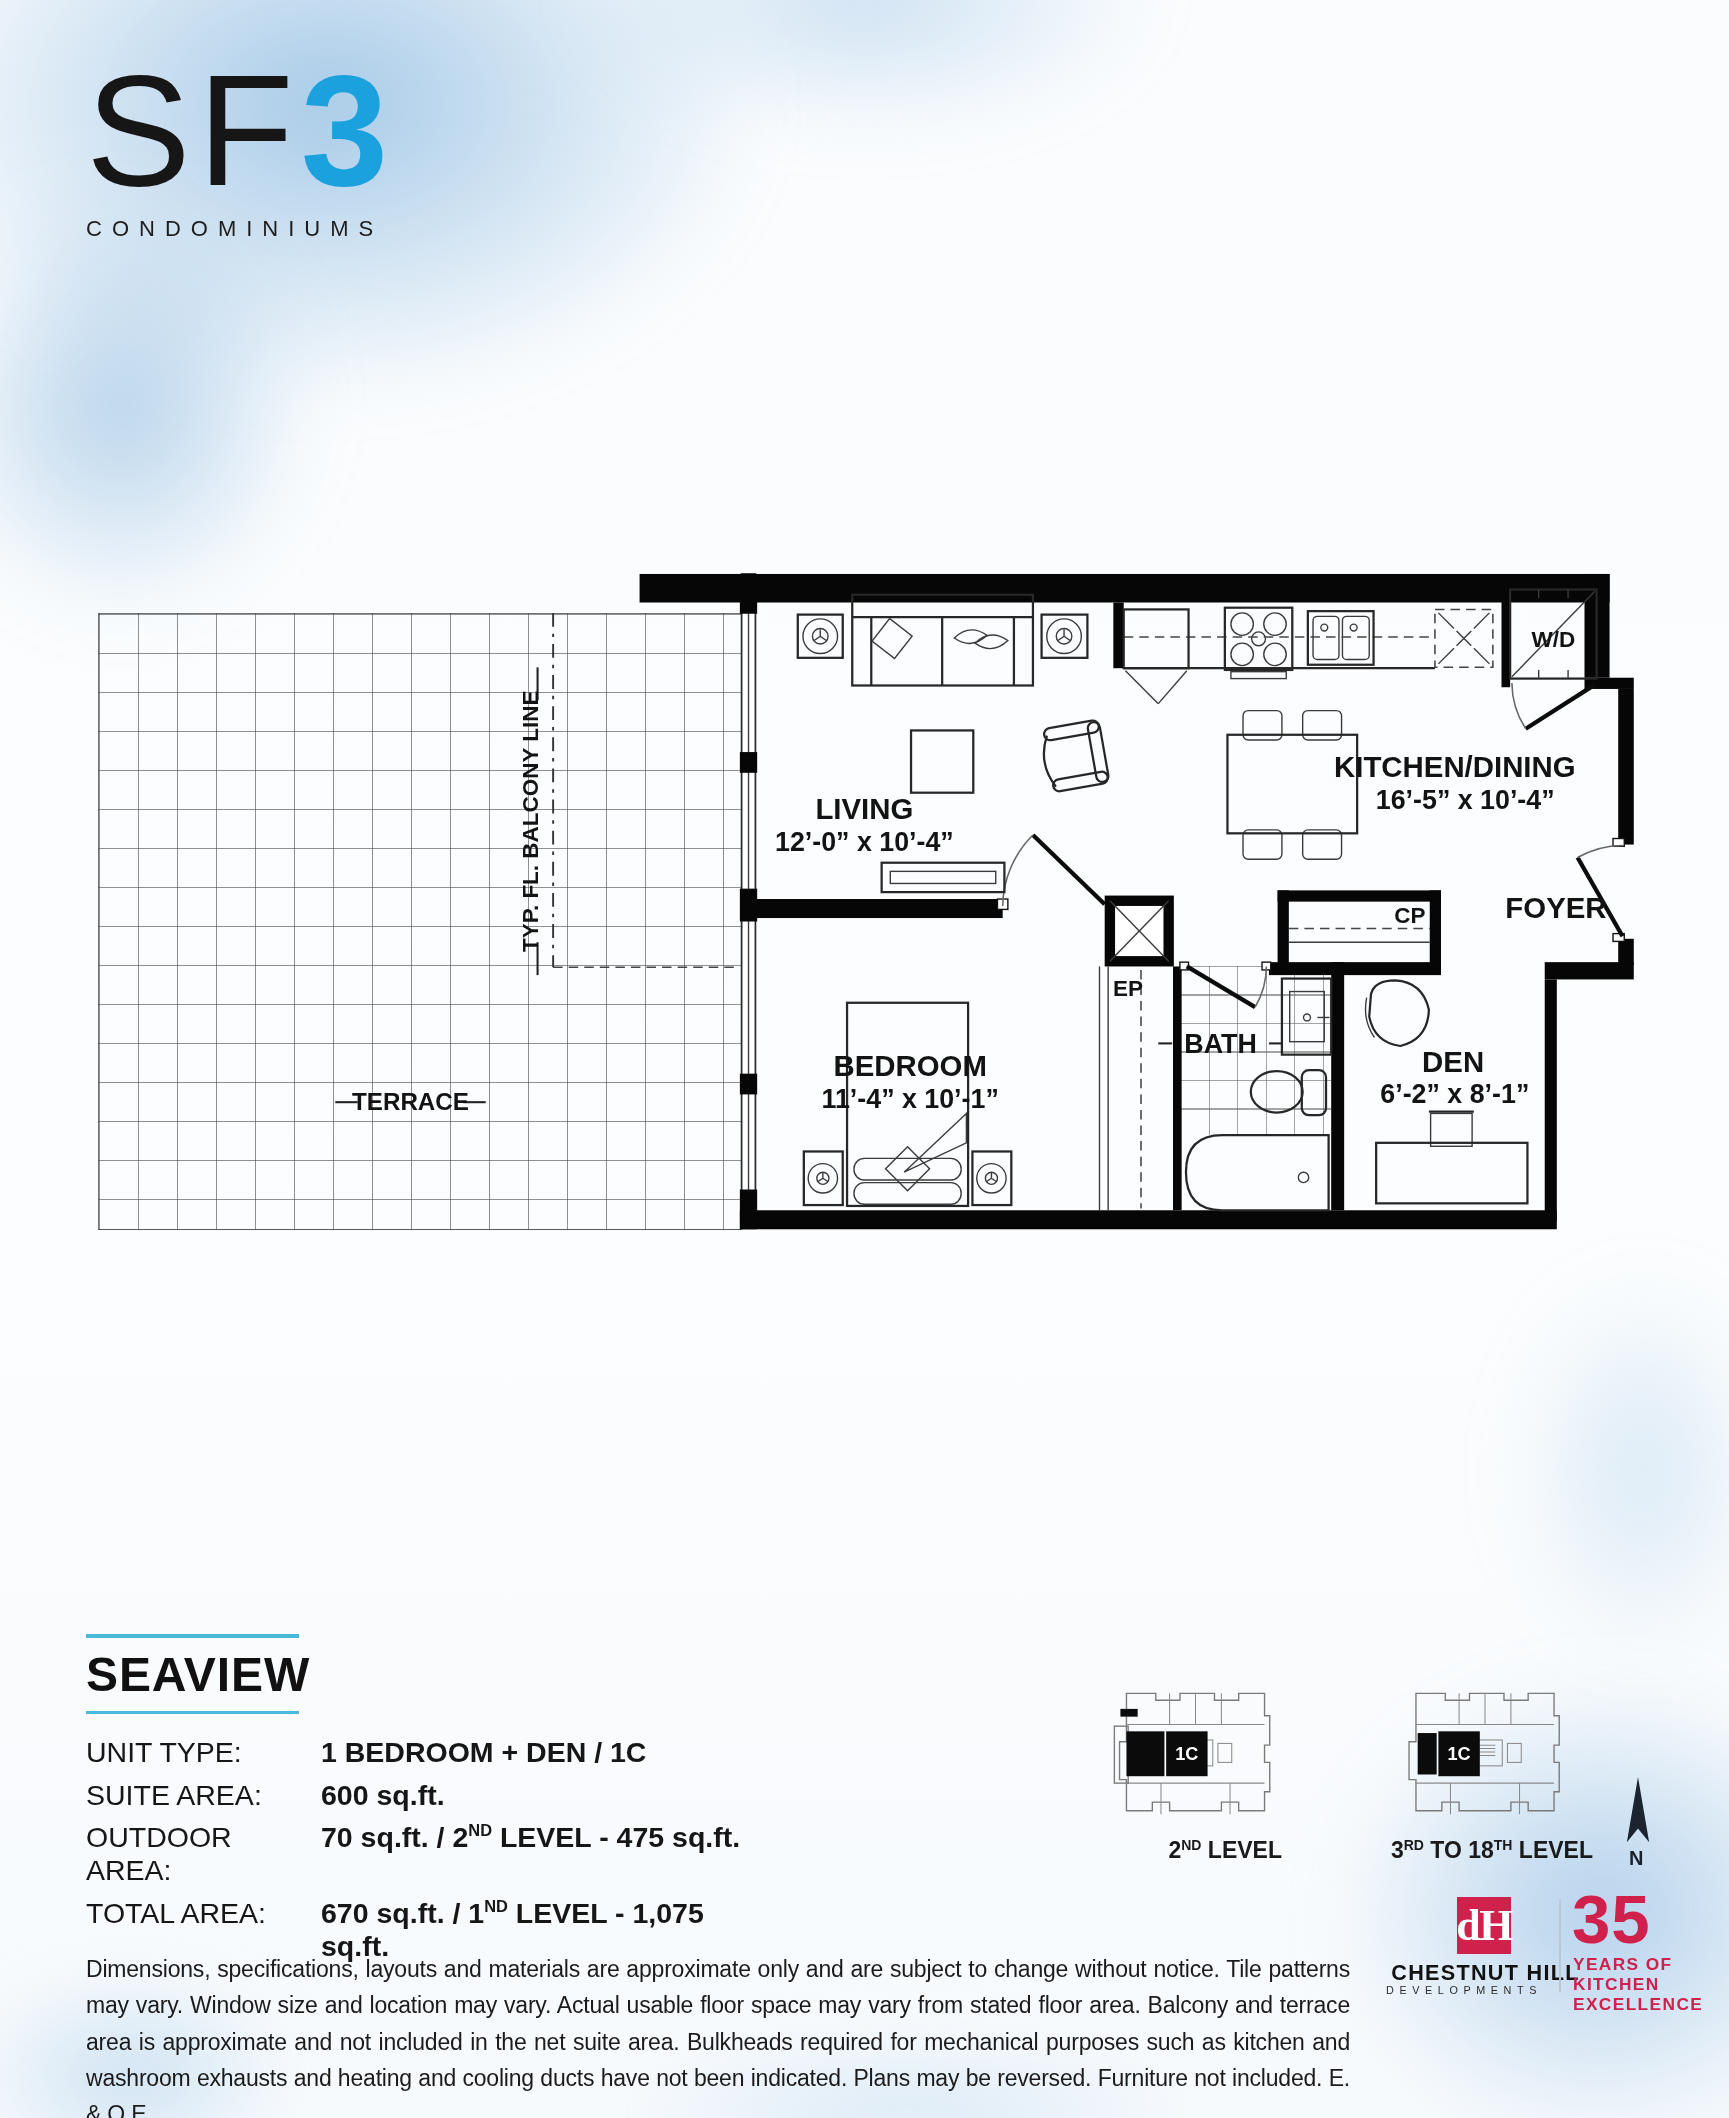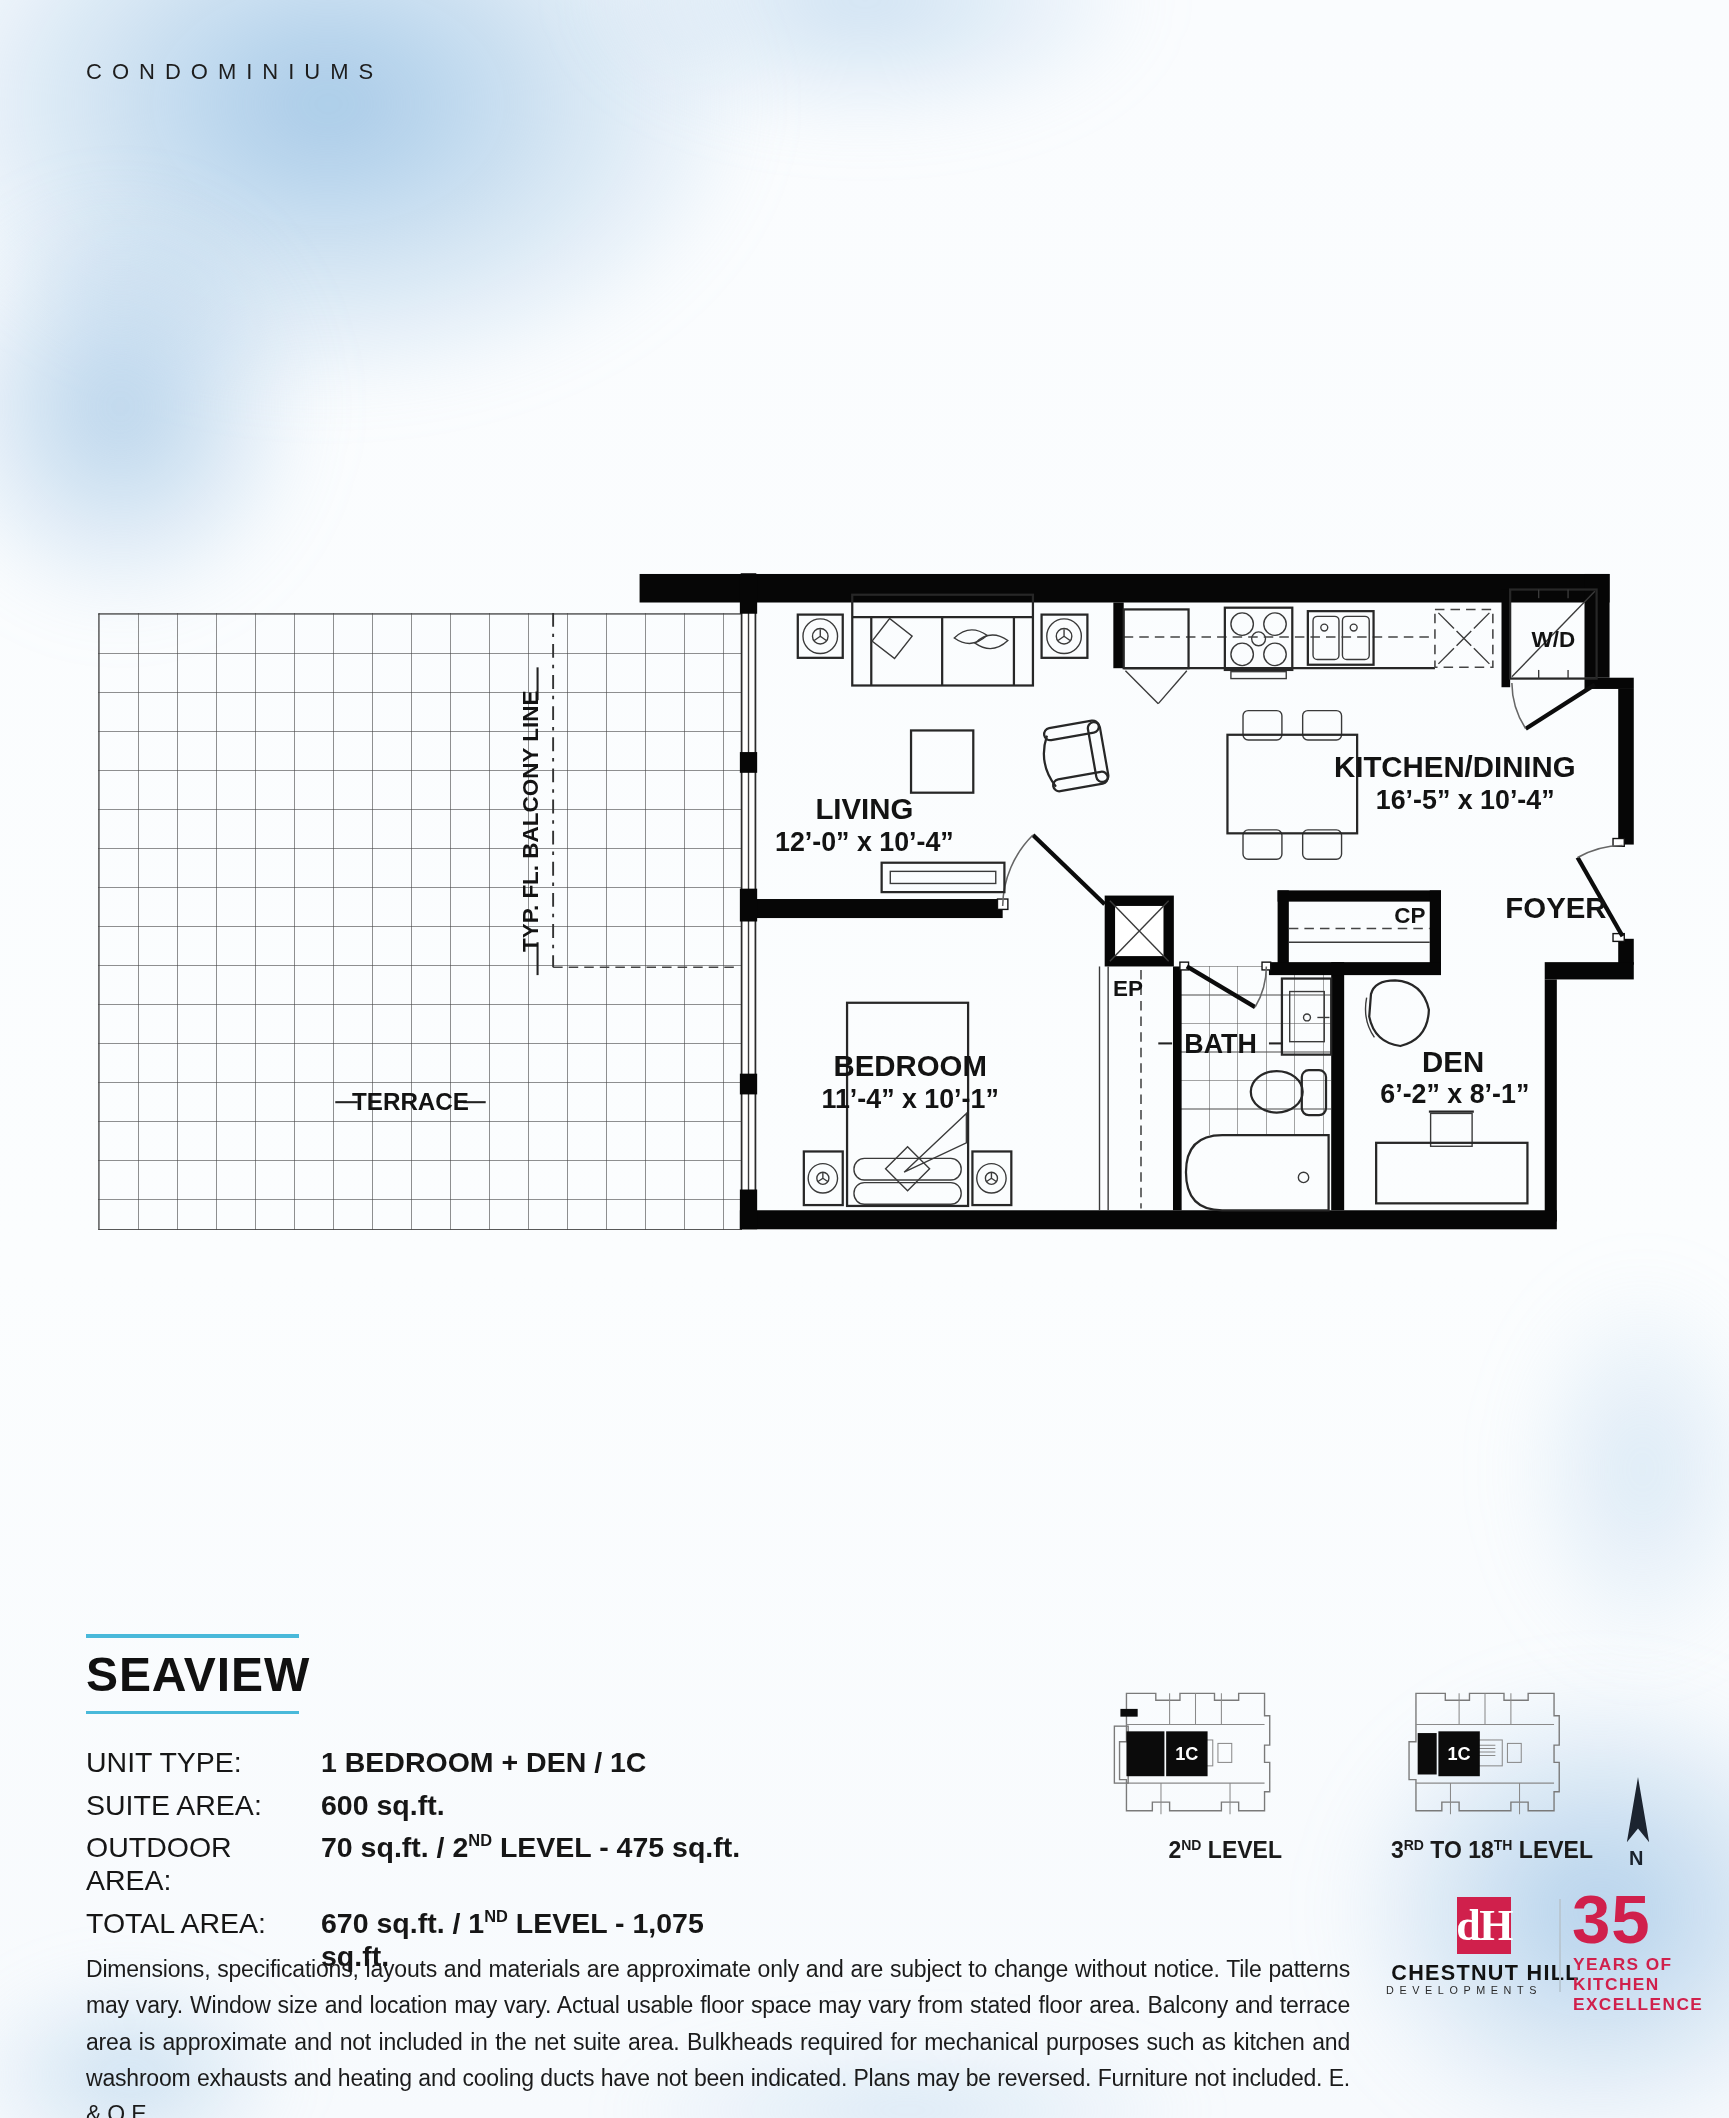--- a/index.html
+++ b/index.html
@@ -46,21 +46,21 @@
   .stop{fill:#fff;stroke:#111;stroke-width:1.6px;}
   .t-room{font-weight:bold;font-size:34px;fill:#131313;}
   .t-dim{font-weight:bold;font-size:31px;fill:#131313;}
   .t-sm{font-weight:bold;font-size:26px;fill:#131313;}
   .tick{stroke:#222;stroke-width:2.4px;}
 
   
   .info{left:86px;top:1634px;width:657px;}
   .rule{width:213px;height:3.5px;background:#49b9da;}
   .unit-title{font-size:48px;font-weight:bold;letter-spacing:0.9px;color:#111;margin:9.5px 0 8.6px 0;}
-  .spec{margin-top:32px;}
+  .spec{margin-top:22px;}
   .spec-row{display:flex;font-size:28.5px;color:#161616;margin-bottom:9.5px;}
   .spec-label{width:235px;flex:none;}
   .spec-value{font-weight:bold;}
   sup.nd{font-size:16.4px;vertical-align:11.2px;}
 
   
   .kp-label{position:absolute;font-size:23px;font-weight:bold;color:#1a1a1a;text-align:right;}
   .kp-label sup{font-size:14px;vertical-align:7.8px;}
   .kp svg{display:block;}
   .kp-outline{fill:none;stroke:#7a7a7a;stroke-width:1.6px;}
@@ -91,20 +91,21 @@
 
   <div class="wc wc1"></div>
   <div class="wc wc2"></div>
   <div class="wc wc3"></div>
   <div class="wc wc4"></div>
   <div class="wc wc5"></div>
   <div class="wc wc6"></div>
   <div class="wc wc7"></div>
 
   <div class="abs brand">
+    <div class="brand-line"><span class="brand-thin">SF</span><span class="brand-accent">3</span></div>
     <div class="brand-sub">CONDOMINIUMS</div>
   </div>
 
   <div class="gridpane" style="left:98px;top:613px;width:642px;height:615px;"></div>
   <div class="tilepane" style="left:1180px;top:966px;width:151px;height:169px;"></div>
 
   <svg class="abs" style="left:69px;top:553px;" width="1608" height="718" viewBox="80 640 1860 830">
 
     <g>
       <line class="dashline" x1="640" y1="709" x2="640" y2="1119"></line>

